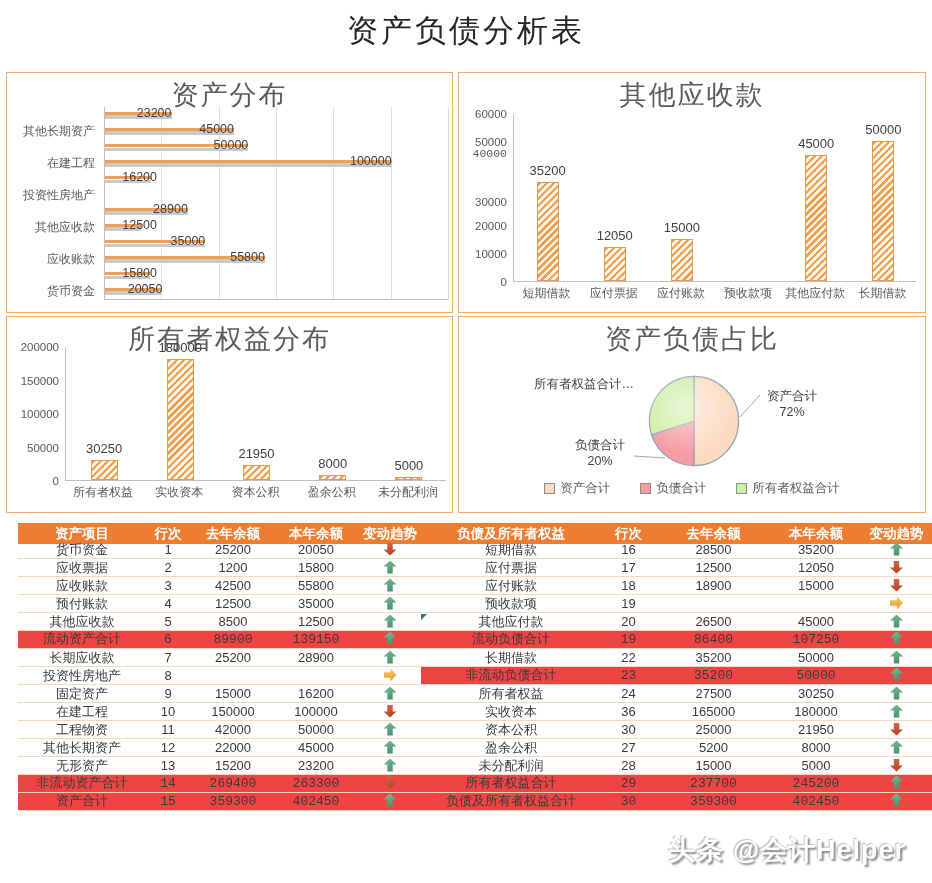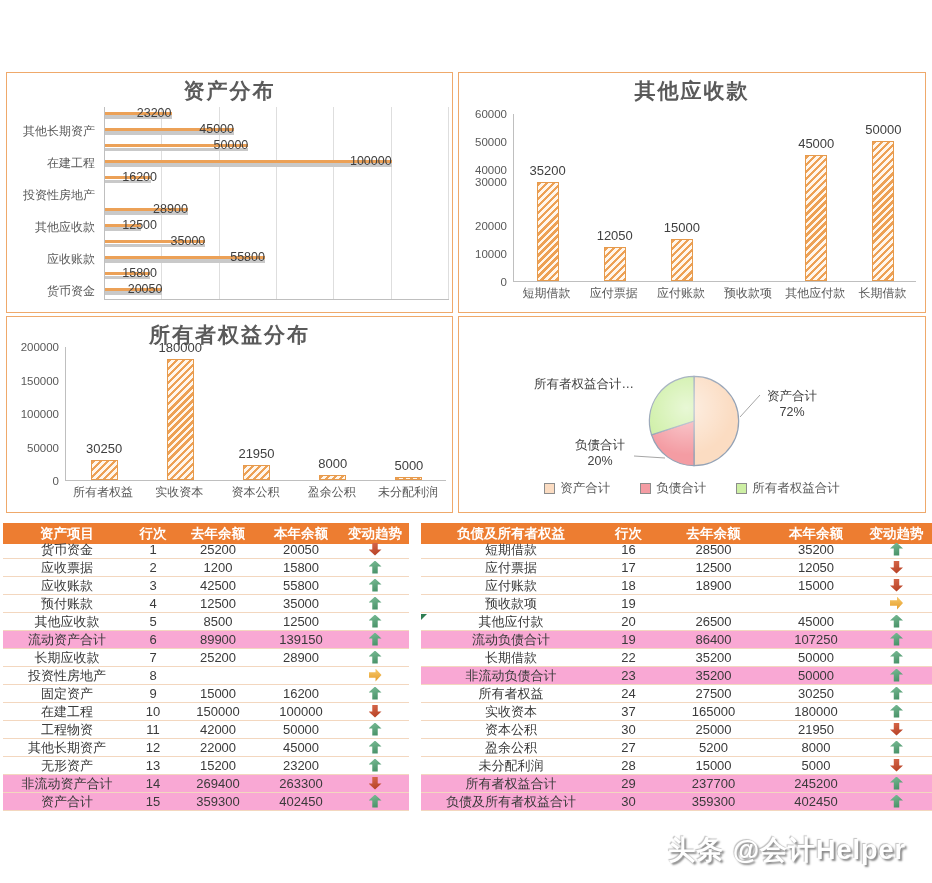--- a/index.html
+++ b/index.html
@@ -7,21 +7,21 @@
         font-family:"Liberation Sans",sans-serif;color:#3f3f3f;}
   .page-title{position:absolute;left:0;top:10px;width:100%;text-align:center;
         font-family:"DejaVu Serif",serif;font-size:31px;letter-spacing:3px;color:#262626;}
   
   .panel{position:absolute;background:#fff;border:1px solid #efa96b;box-sizing:border-box;}
   #panel-assets{left:6px;top:72px;width:447px;height:241px;}
   #panel-liab{left:458px;top:72px;width:468px;height:241px;}
   #panel-equity{left:6px;top:316px;width:447px;height:197px;}
   #panel-pie{left:458px;top:316px;width:468px;height:197px;}
   .chart-title{position:absolute;left:0;top:4px;width:100%;text-align:center;
-        font-size:21px;font-weight:bold;color:#5a5a5a;letter-spacing:2px;}
+        font-size:27px;font-weight:normal;color:#5a5a5a;letter-spacing:2px;}
   
   #assets-axis{position:absolute;left:0;top:34px;width:92px;height:192px;}
   .hcat{position:absolute;left:0;width:100%;height:16px;line-height:16px;text-align:right;
         padding-right:4px;box-sizing:border-box;font-size:12px;color:#595959;white-space:nowrap;}
   #assets-plot{position:absolute;left:97px;top:34px;width:344px;height:192px;
         border-left:1px solid #bfbfbf;border-bottom:1px solid #bfbfbf;}
   .vgrid{position:absolute;top:0;bottom:0;width:1px;background:#dedede;}
   .hbar{position:absolute;left:0;height:7px;
         background:linear-gradient(to bottom,#eca157 0 3px,#ffffff 3px 3.5px,#c9c9c9 3.5px 100%);}
   .hbar-label{position:absolute;width:62px;height:15px;line-height:15px;text-align:right;
@@ -44,45 +44,46 @@
   #pie-lines{position:absolute;left:0;top:0;pointer-events:none;}
   .pie-callout{position:absolute;font-size:12.5px;color:#404040;text-align:center;line-height:16px;white-space:nowrap;}
   #pie-label-equity{left:52px;top:59px;width:146px;}
   #pie-label-assets{left:296px;top:71px;width:74px;}
   #pie-label-liab{left:106px;top:120px;width:70px;}
   #pie-legend{position:absolute;left:0;top:163px;width:100%;display:flex;justify-content:center;gap:30px;}
   .legend-item{display:flex;align-items:center;gap:5px;font-size:12.5px;color:#595959;}
   .legend-swatch{width:11px;height:11px;border:1px solid #8c8c8c;box-sizing:border-box;}
   
   .tbl{position:absolute;display:grid;grid-auto-rows:18px;}
-  #table-left{left:3px;top:523px;width:406px;grid-template-columns:128px 44px 86px 80px 68px;}
+  #table-left{left:18px;top:523px;width:406px;grid-template-columns:128px 44px 86px 80px 68px;}
   #table-right{left:421px;top:523px;width:511px;grid-template-columns:180px 55px 115px 90px 71px;}
   .th{height:21px;line-height:21px;background:#ed7d31;color:#fff;font-weight:bold;font-size:13.5px;
         text-align:center;white-space:nowrap;overflow:hidden;}
   .td{position:relative;height:18px;line-height:18px;font-size:13px;text-align:center;color:#3a3a3a;
         border-bottom:1px solid #f3d7bf;box-sizing:border-box;white-space:nowrap;overflow:visible;}
-  .td.hl{background:#f9a8d4;}
+  .td.hl{background:#ef4444;font-family:Liberation Mono, monospace;}
   .td.mk::before{content:"";position:absolute;left:0;top:1px;border-top:6px solid #2f7d52;
         border-right:6px solid transparent;}
   .arr{display:inline-block;width:13px;height:13px;vertical-align:middle;margin-top:-3px;}
   .arr.up{background:linear-gradient(160deg,#7cbd97,#3f8b60);
         clip-path:polygon(50% 0,100% 46%,71% 46%,71% 100%,29% 100%,29% 46%,0 46%);}
   .arr.down{background:linear-gradient(160deg,#d96a4c,#b13a1e);
         clip-path:polygon(50% 100%,100% 54%,71% 54%,71% 0,29% 0,29% 54%,0 54%);}
   .arr.right{background:linear-gradient(180deg,#f6c96b,#e59b28);
         clip-path:polygon(100% 50%,54% 0,54% 29%,0 29%,0 71%,54% 71%,54% 100%);}
   
   .watermark{position:absolute;right:26px;top:832px;font-size:27px;font-weight:bold;letter-spacing:1px;
         color:#ffffff;text-shadow:2px 2px 2px #8a8a8a,-1px -1px 1px #c0c0c0;}
 </style>
 </head>
 <body>
 
 <div class="page">
 
+  <div class="page-title">资产负债分析表</div>
 
   <section class="panel" id="panel-assets">
     <div class="chart-title">资产分布</div>
     <div id="assets-axis">
         <div class="hcat" style="top: 16px;">其他长期资产</div>
         <div class="hcat" style="top: 48px;">在建工程</div>
         <div class="hcat" style="top: 80px;">投资性房地产</div>
         <div class="hcat" style="top: 112px;">其他应收款</div>
         <div class="hcat" style="top: 144px;">应收账款</div>
         <div class="hcat" style="top: 176px;">货币资金</div>
@@ -118,22 +119,22 @@
         <div class="hbar-label" style="top: 175px; left: -4.52333px;">20050</div>
       </div>
   </section>
 
   <section class="panel" id="panel-liab">
     <div class="chart-title">其他应收款</div>
     <div class="vticks" id="liab-ticks" style="left:4px;top:41px;width:44px;height:167px;">
         <div class="vtick" style="top: 162px;">0</div>
         <div class="vtick" style="top: 134px;">10000</div>
         <div class="vtick" style="top: 106px;">20000</div>
-        <div class="vtick" style="top: 62px;">30000</div>
-        <div class="vtick" style="top: 50px;">40000</div>
+        <div class="vtick" style="top: 82px;">30000</div>
+        <div class="vtick" style="top: 34px; font-family: Liberation Mono, monospace;">40000</div>
         <div class="vtick" style="top: 22px;">50000</div>
         <div class="vtick" style="top: -6px;">60000</div>
       </div>
     <div class="vplot" id="liab-plot" style="left:54px;top:41px;width:402px;height:167px;">
         <div class="vbar" style="left: 22.5833px; width: 22px; height: 98.56px;"></div>
         <div class="vbar-label" style="left: 0px; width: 67.1667px; bottom: 102.56px;">35200</div>
         <div class="vbar" style="left: 89.75px; width: 22px; height: 33.74px;"></div>
         <div class="vbar-label" style="left: 67.1667px; width: 67.1667px; bottom: 37.74px;">12050</div>
         <div class="vbar" style="left: 156.917px; width: 22px; height: 42px;"></div>
         <div class="vbar-label" style="left: 134.333px; width: 67.1667px; bottom: 46px;">15000</div>
@@ -176,20 +177,21 @@
     <div class="vcats" id="eq-cats" style="left:58px;top:167px;width:380px;">
         <div class="vcat" style="left: 0px; width: 76.2px;">所有者权益</div>
         <div class="vcat" style="left: 76.2px; width: 76.2px;">实收资本</div>
         <div class="vcat" style="left: 152.4px; width: 76.2px;">资本公积</div>
         <div class="vcat" style="left: 228.6px; width: 76.2px;">盈余公积</div>
         <div class="vcat" style="left: 304.8px; width: 76.2px;">未分配利润</div>
       </div>
   </section>
 
   <section class="panel" id="panel-pie">
+    <div class="chart-title">资产负债占比</div>
     <div id="pie-wrap">
         <svg width="94" height="94" viewBox="0 0 100 100">
           <path d="M50,50 L50,2.5 A47.5,47.5 0 0 1 50,97.5 Z" fill="#FBDCC2" stroke="#94a2b5" stroke-width="1.3"></path>
           <path d="M50,50 L50,97.5 A47.5,47.5 0 0 1 4.824815475980209,64.67830723281 Z" fill="#F49CA3" stroke="#94a2b5" stroke-width="1.3"></path>
           <path d="M50,50 L4.824815475980209,64.67830723281 A47.5,47.5 0 0 1 49.99999999999999,2.5 Z" fill="#CDEFA4" stroke="#94a2b5" stroke-width="1.3"></path>
         </svg>
         <div class="pie-shine"></div>
       </div>
     <svg id="pie-lines" width="468" height="197">
       <line x1="281" y1="100" x2="301" y2="78" stroke="#a6a6a6" stroke-width="1"></line>
@@ -347,21 +349,21 @@
       <div class="td hl">23</div>
       <div class="td hl">35200</div>
       <div class="td hl">50000</div>
       <div class="td hl"><span class="arr up"></span></div>
       <div class="td">所有者权益</div>
       <div class="td">24</div>
       <div class="td">27500</div>
       <div class="td">30250</div>
       <div class="td"><span class="arr up"></span></div>
       <div class="td">实收资本</div>
-      <div class="td">37</div>
+      <div class="td">36</div>
       <div class="td">165000</div>
       <div class="td">180000</div>
       <div class="td"><span class="arr up"></span></div>
       <div class="td">资本公积</div>
       <div class="td">30</div>
       <div class="td">25000</div>
       <div class="td">21950</div>
       <div class="td"><span class="arr down"></span></div>
       <div class="td">盈余公积</div>
       <div class="td">27</div>

